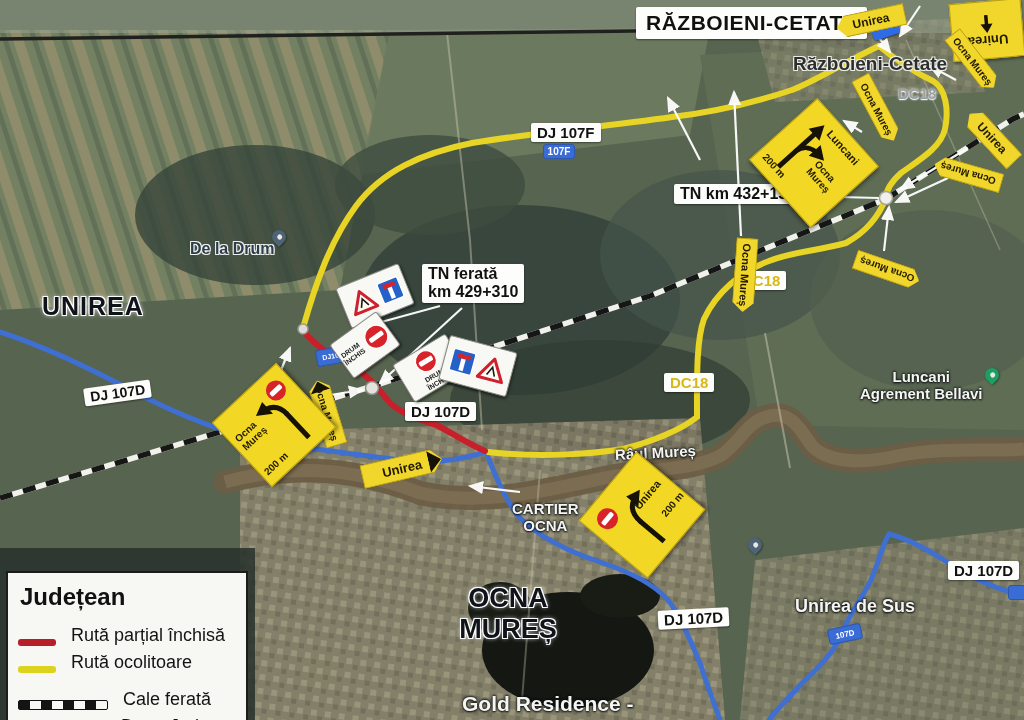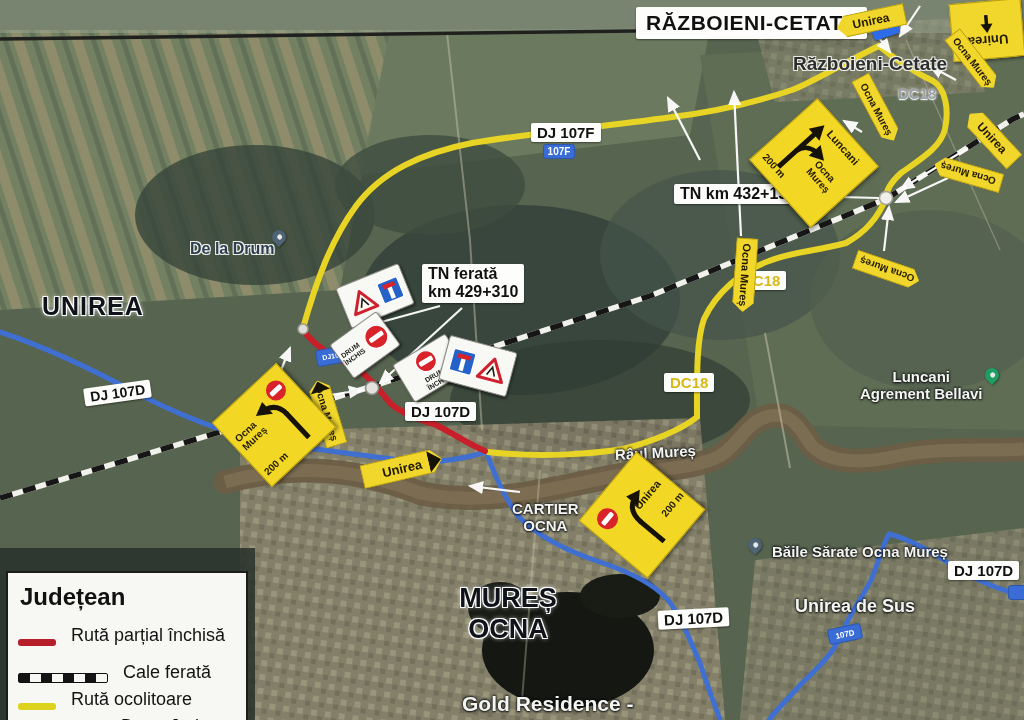--- a/index.html
+++ b/index.html
@@ -194,28 +194,27 @@
     <div>CARTIER</div>
     <div>OCNA</div>
   </div>
 
   <div class="glabel halo-dark" style="left:860px;top:368px;font-size:15px;text-align:center;">
     <div>Luncani</div>
     <div>Agrement Bellavi</div>
   </div>
   <div class="pin green" style="left:985px;top:368px;"></div>
 
-  <div class="glabel halo-dark" style="left:772px;top:543px;font-size:15px;">Băile Sărate Ocna Mureș</div>
   <div class="pin grey" style="left:748px;top:538px;"></div>
 
   <div class="glabel halo-dark" style="left:795px;top:596px;font-size:18px;">Unirea de Sus</div>
 
   <div class="glabel halo-white" style="left:446px;top:583px;font-size:27px;width:124px;text-align:center;line-height:1.15;">
+    <div>OCNA</div>
     <div>MUREȘ</div>
-    <div>OCNA</div>
   </div>
 
   <div class="glabel halo-dark" style="left:462px;top:692px;font-size:21px;">Gold Residence -</div>
 
   <div class="abs" style="left:872px;top:24px;width:27px;height:13px;background:#2e6be6;border-radius:3px;
        transform:rotate(-18deg);box-shadow:0 1px 2px rgba(0,0,0,.5);"></div>
 
   <div class="ysign pt-left" style="left:836px;top:10px;width:68px;height:20px;font-size:12px;transform:rotate(-12deg);">
       <span>Unirea</span>
     </div>
@@ -343,27 +342,27 @@
       <path d="M10.5,19 L14.5,10.5 L18.5,19" fill="none" stroke="#1a1a1a" stroke-width="1.6"></path>
     </svg>
   </div>
 
   <div class="legend">
     <div class="legend-title">Județean</div>
     <div class="lrow">
       <span class="sw red"></span>
       <span class="ltext">Rută parțial închisă</span>
     </div>
+    <div class="lrow">
+      <span class="sw yellow"></span>
+      <span class="ltext">Rută ocolitoare</span>
+    </div>
     <div class="lrow gap-top">
       <span class="sw railsw"></span>
       <span class="ltext">Cale ferată</span>
-    </div>
-    <div class="lrow">
-      <span class="sw yellow"></span>
-      <span class="ltext">Rută ocolitoare</span>
     </div>
     <div class="lrow">
       <span class="sw bluesw">
         
         
         
       </span>
       <span class="ltext">Drum Județean</span>
     </div>
   </div>

